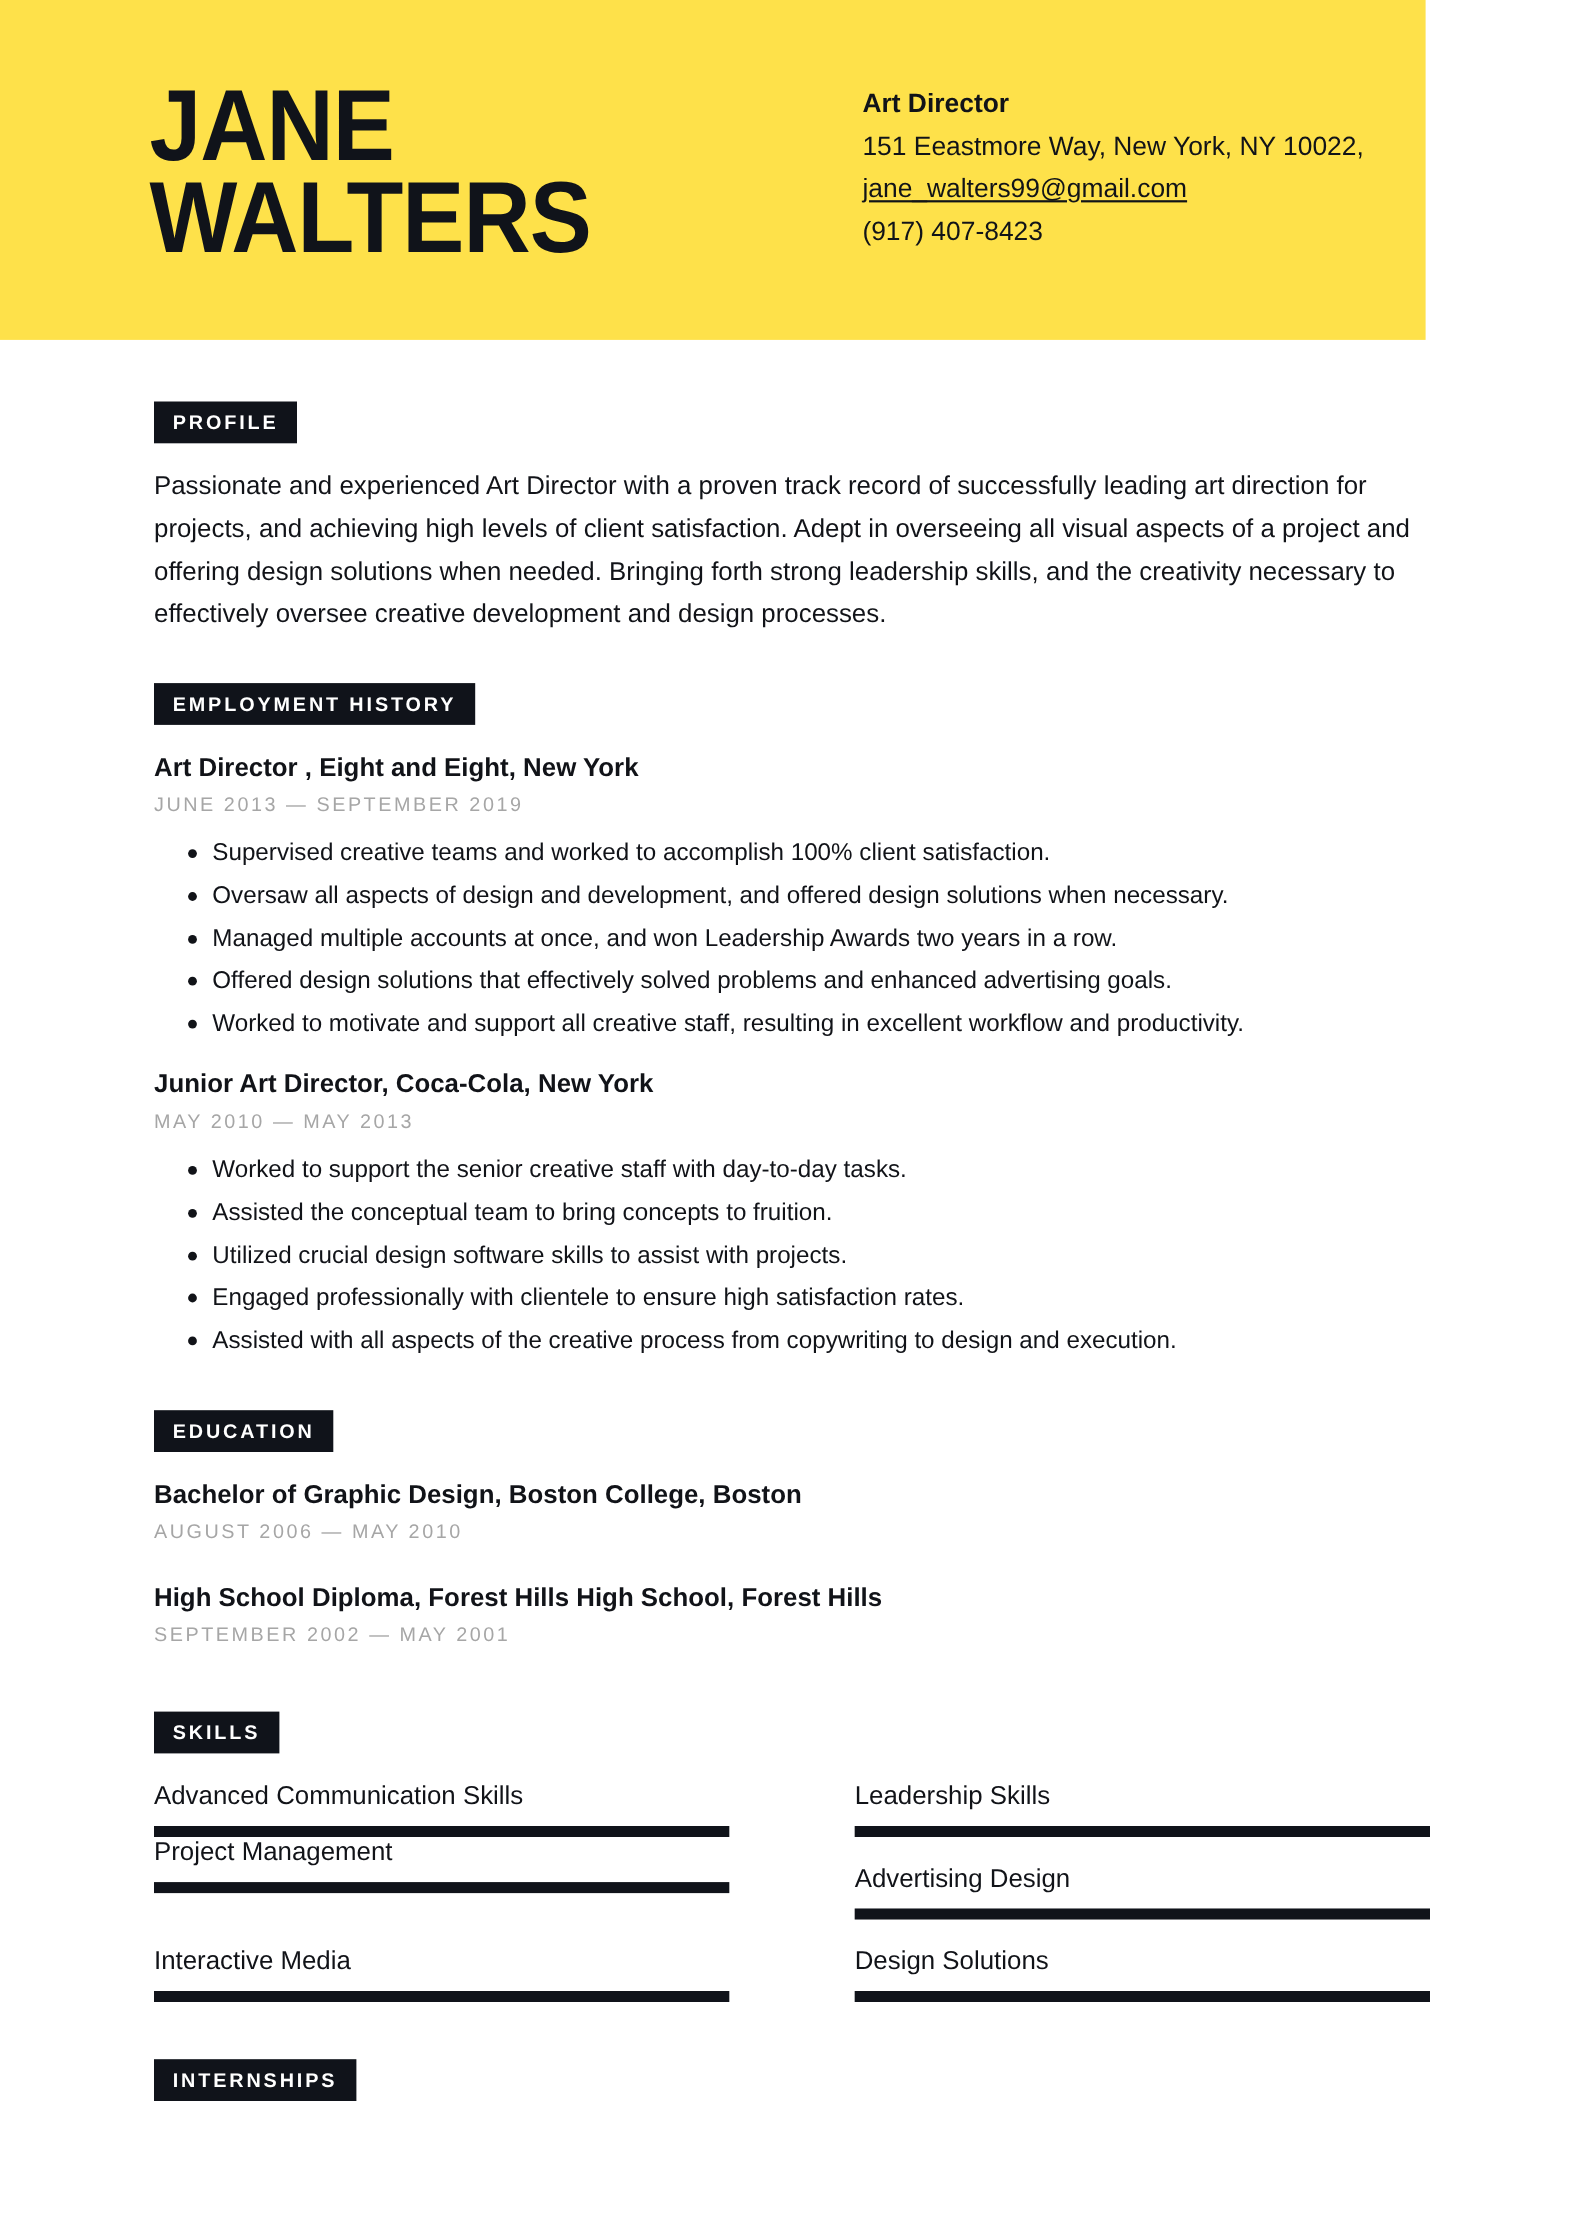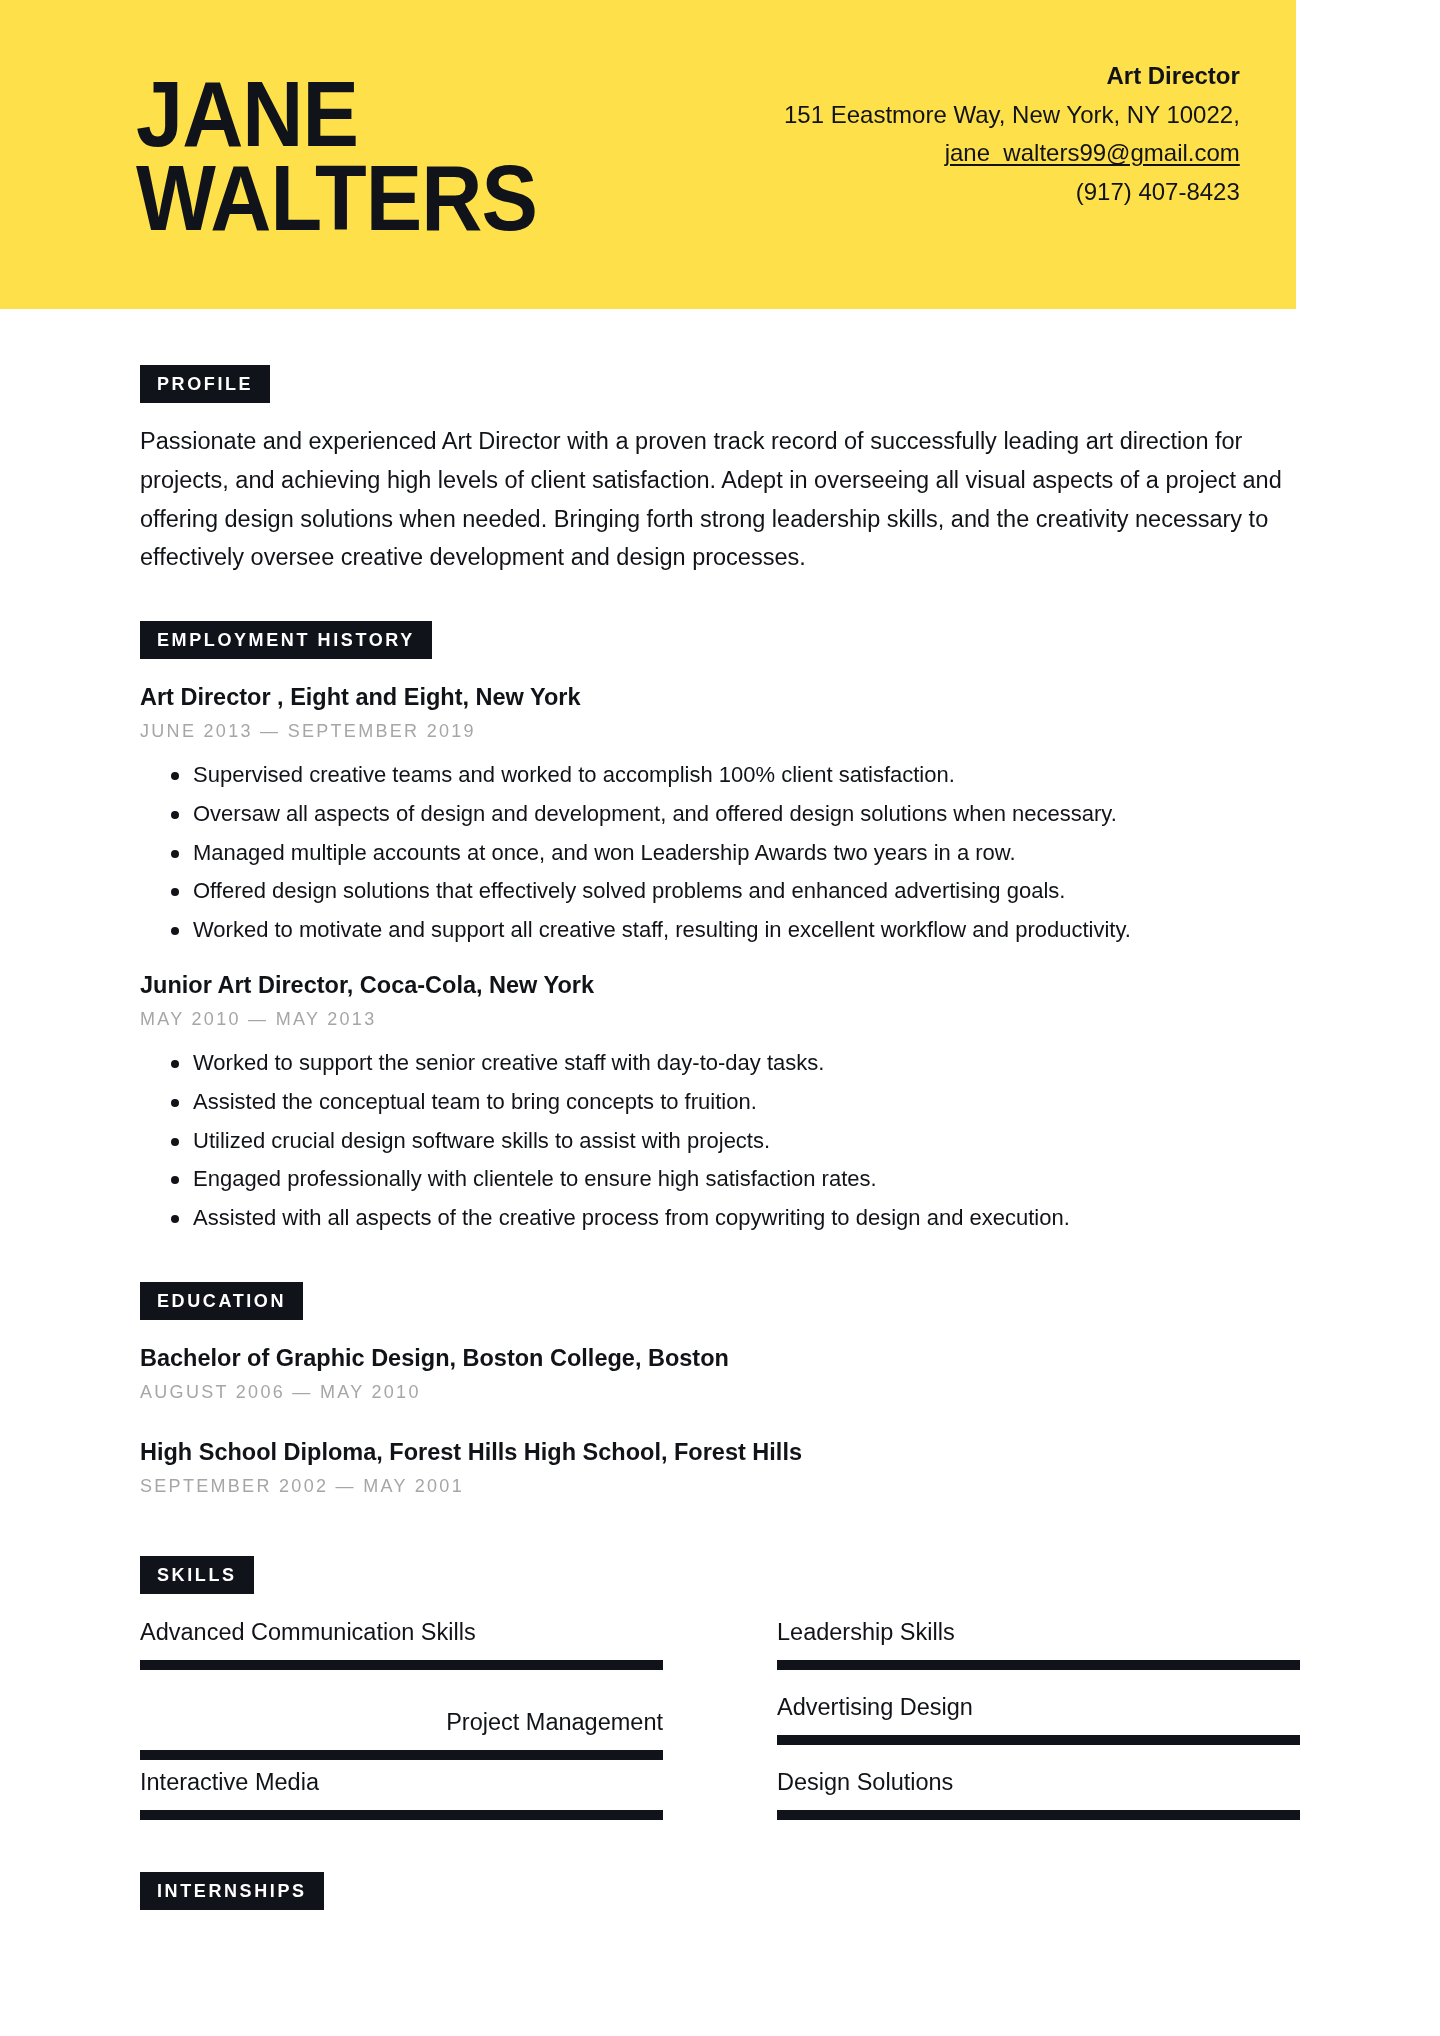--- a/index.html
+++ b/index.html
@@ -18,22 +18,22 @@
       background: #fee14a;
     }
     .name {
       position: absolute; left: 136px; top: 72px;
       font-weight: 700; font-size: 92px; line-height: 84px;
       letter-spacing: -1px; color: #10131a;
       transform: scaleX(0.92); transform-origin: left top;
     }
     .name div { white-space: nowrap; }
     .contact {
-      position: absolute; left: 784px; top: 57px;
-      font-size: 24px; line-height: 38.5px; color: #111318; text-align: right;
+      position: absolute; left: 784px; top: 76px;
+      font-size: 24px; line-height: 38.5px; color: #111318;
     }
     .contact .role { font-weight: 700; }
     .contact a { color: #111318; text-decoration: underline; text-underline-offset: 3px; }
 
     .section-label {
       position: absolute; left: 140px;
       height: 38px; background: #10131a; color: #ffffff;
       font-weight: 700; font-size: 18px; letter-spacing: 2.6px;
       line-height: 38px; padding: 0 17px;
       white-space: nowrap;
@@ -128,21 +128,21 @@
   <div class="bar-track">
       <div class="bar-fill" style="width: 100%;"></div>
     </div>
 </div>
 <div class="skill" style="left:777px; top:1617px;">
   <div class="skill-name">Leadership Skills</div>
   <div class="bar-track">
       <div class="bar-fill" style="width: 100%;"></div>
     </div>
 </div>
-<div class="skill" style="left:140px; top:1707px;text-align:right;">
+<div class="skill" style="left:140px; top:1668px;">
   <div class="skill-name">Project Management</div>
   <div class="bar-track">
       <div class="bar-fill" style="width: 100%;"></div>
     </div>
 </div>
 <div class="skill" style="left:777px; top:1692px;">
   <div class="skill-name">Advertising Design</div>
   <div class="bar-track">
       <div class="bar-fill" style="width: 100%;"></div>
     </div>

